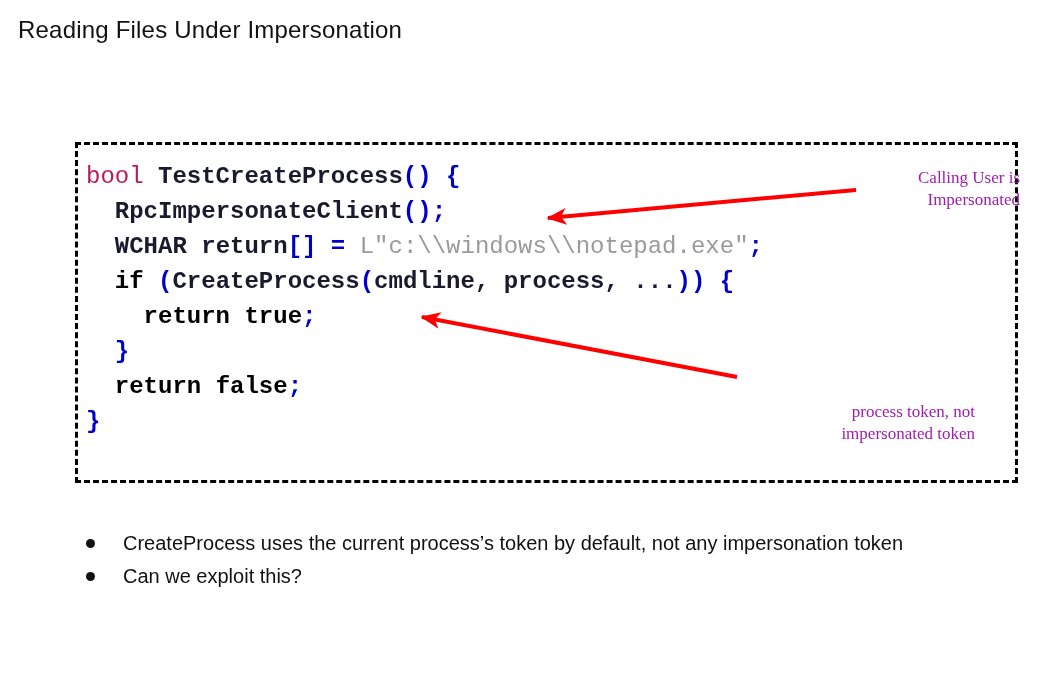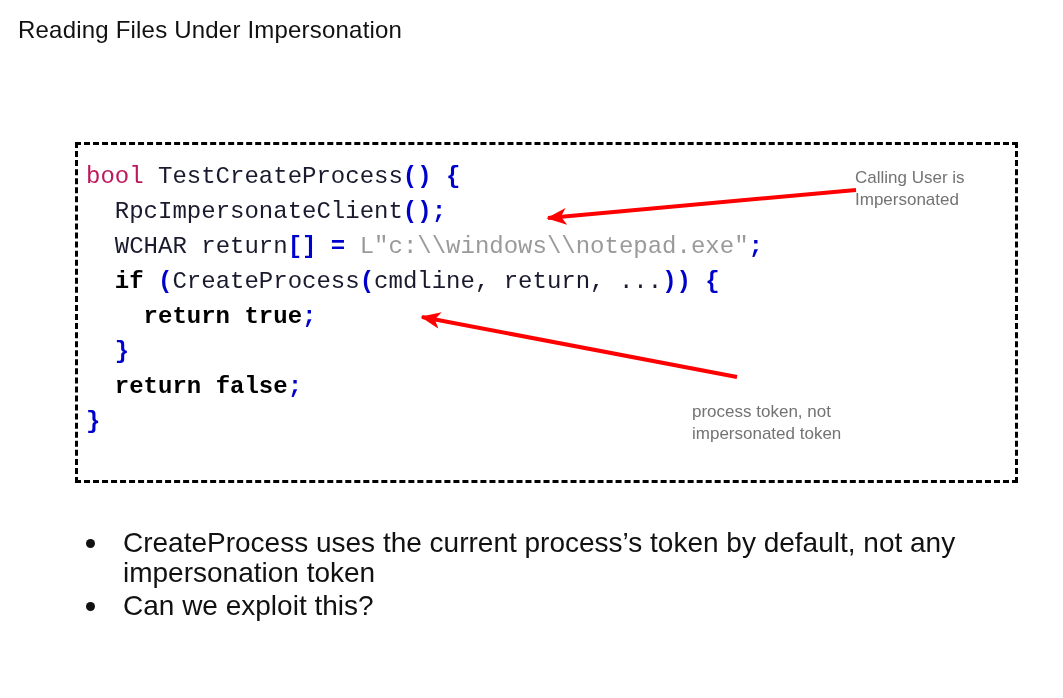--- a/index.html
+++ b/index.html
@@ -48,30 +48,30 @@
     font-family: "Liberation Mono", "DejaVu Sans Mono", monospace;
     font-size: 24px;
     line-height: 35px;
     white-space: pre;
     color: #1a1a2e;
   }
   .tok-kw        { color: #be185d; font-weight: 400; }
   .tok-ctrl      { color: #000000; font-weight: bold; }
   .tok-punc      { color: #0000cc; font-weight: bold; }
   .tok-str       { color: #9a9a9a; font-weight: 400; }
-  .tok-id        { color: #1a1a2e; font-weight: 400; }
+  .tok-id        { color: #1a1a2e; font-weight: 700; }
 
   
   .annotation {
     position: absolute;
-    color: #737373;
-    font-family: Liberation Sans, sans-serif;
+    color: #a21caf;
+    font-family: Liberation Serif, serif;
     font-size: 17px;
     line-height: 22px;
-    text-align: left;
+    text-align: right;
   }
   #annotation-top {
     left: 855px;
     top: 167px;
     width: 165px;
   }
   #annotation-bottom {
     left: 692px;
     top: 379px;
     width: 283px;
@@ -93,21 +93,21 @@
     left: 72px;
     top: 528px;
     width: 930px;
     margin: 0;
     padding: 0;
     list-style: none;
   }
   #bullet-list li {
     position: relative;
     padding-left: 51px;
-    font-size: 28px;
+    font-size: 20px;
     line-height: 30px;
     color: #111111;
     margin-bottom: 3px;
   }
   #bullet-list li .bullet-dot {
     position: absolute;
     left: 14px;
     top: 11px;
     width: 9px;
     height: 9px;
@@ -118,21 +118,21 @@
 </style>
 </head>
 <body>
 
 <div id="slide-title">Reading Files Under Impersonation</div>
 
 <div id="code-box">
   <pre id="code-listing"><span><span class="tok-kw">bool</span><span class="tok-id"> TestCreateProcess</span><span class="tok-punc">() {</span></span>
 <span><span>  </span><span class="tok-id">RpcImpersonateClient</span><span class="tok-punc">();</span></span>
 <span><span>  </span><span class="tok-id">WCHAR return</span><span class="tok-punc">[]</span><span class="tok-id"> </span><span class="tok-punc">=</span><span class="tok-str"> L"c:\\windows\\notepad.exe"</span><span class="tok-punc">;</span></span>
-<span><span>  </span><span class="tok-ctrl">if</span><span class="tok-id"> </span><span class="tok-punc">(</span><span class="tok-id">CreateProcess</span><span class="tok-punc">(</span><span class="tok-id">cmdline, return, ...</span><span class="tok-punc">)) {</span></span>
+<span><span>  </span><span class="tok-ctrl">if</span><span class="tok-id"> </span><span class="tok-punc">(</span><span class="tok-id">CreateProcess</span><span class="tok-punc">(</span><span class="tok-id">cmdline, process, ...</span><span class="tok-punc">)) {</span></span>
 <span><span>    </span><span class="tok-ctrl">return true</span><span class="tok-punc">;</span></span>
 <span><span>  </span><span class="tok-punc">}</span></span>
 <span><span>  </span><span class="tok-ctrl">return false</span><span class="tok-punc">;</span></span>
 <span><span class="tok-punc">}</span></span></pre>
 </div>
 
 <div class="annotation" id="annotation-top"><span>Calling User is</span><br><span>Impersonated</span></div>
 
 <div class="annotation" id="annotation-bottom"><br><span>process token, not</span><br><span>impersonated token</span></div>
 

